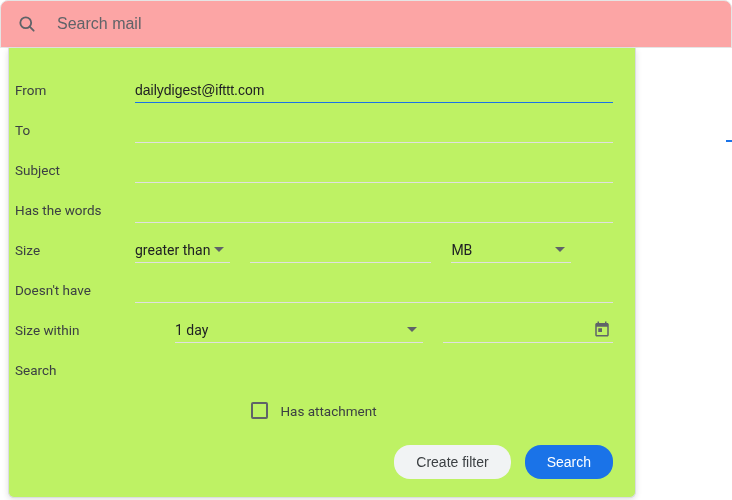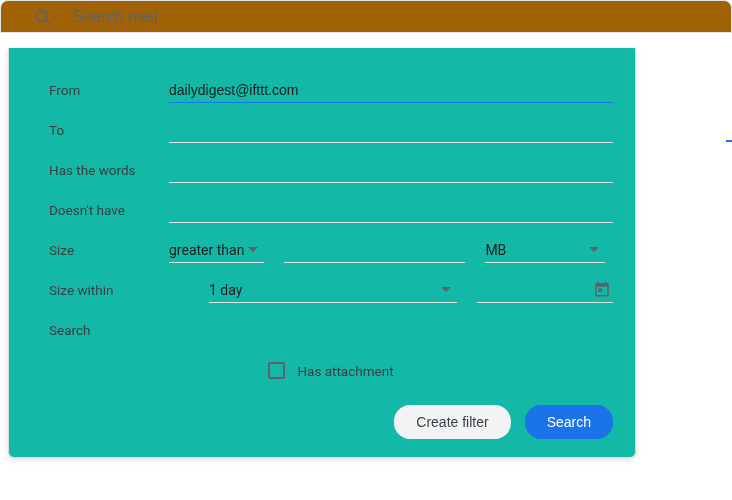--- a/index.html
+++ b/index.html
@@ -8,24 +8,24 @@
     font-family: 'Segoe UI', Roboto, Arial, sans-serif;
     background: #fff;
     width: 732px;
     height: 500px;
     overflow: hidden;
     position: relative;
   }
   .searchbar {
     display: flex;
     align-items: center;
-    height: 33px;
-    background: #a16207;
+    height: 48px;
+    background: #fca5a5;
     border-radius: 8px 8px 0 0;
-    padding: 0 32px;
+    padding: 0 16px;
     border: 1px solid #e5e5e5;
   }
   .searchbar .icon {
     color: #5f6368;
     display: flex;
     align-items: center;
     margin-right: 18px;
   }
   .searchbar input {
     border: none;
@@ -34,26 +34,26 @@
     outline: none;
     width: 100%;
     color: #202124;
   }
   .searchbar input::placeholder { color: #5f6368; }
   .panel {
     position: absolute;
     top: 48px;
     left: 8px;
     width: 628px;
-    background: #14b8a6;
+    background: #bef264;
     border: 1px solid #dadce0;
     border-top: none;
     box-shadow: 0 2px 6px rgba(0,0,0,0.12);
     border-radius: 0 0 6px 6px;
-    padding: 22px 22px 18px 40px;
+    padding: 22px 22px 18px 6px;
   }
   .row {
     display: flex;
     align-items: center;
     min-height: 40px;
   }
   .label {
     width: 120px;
     font-size: 13.5px;
     color: #3c4043;
@@ -153,42 +153,46 @@
   <div class="row">
     <div class="label">From</div>
     <input class="field active" value="dailydigest@ifttt.com" style="">
   </div>
 
   <div class="row">
     <div class="label">To</div>
     <input class="field" value="" style="">
   </div>
 
+  <div class="row">
+    <div class="label">Subject</div>
+    <input class="field" value="" style="">
+  </div>
 
   <div class="row">
     <div class="label">Has the words</div>
-    <input class="field" value="" style="">
-  </div>
-
-  <div class="row">
-    <div class="label">Doesn't have</div>
     <input class="field" value="" style="">
   </div>
 
   <div class="row size-row">
     <div class="label">Size</div>
     <div class="dropdown">
       <span>greater than</span>
       <span class="caret"></span>
     </div>
     <input class="field mid" value="" style="">
     <div class="dropdown unit">
       <span>MB</span>
       <span class="caret"></span>
     </div>
+  </div>
+
+  <div class="row">
+    <div class="label">Doesn't have</div>
+    <input class="field" value="" style="">
   </div>
 
   <div class="row date-row">
     <div class="label">Size within</div>
     <div class="dropdown">
       <span>1 day</span>
       <span class="caret"></span>
     </div>
     <div class="calwrap">
       <input class="field" value="" style="">

